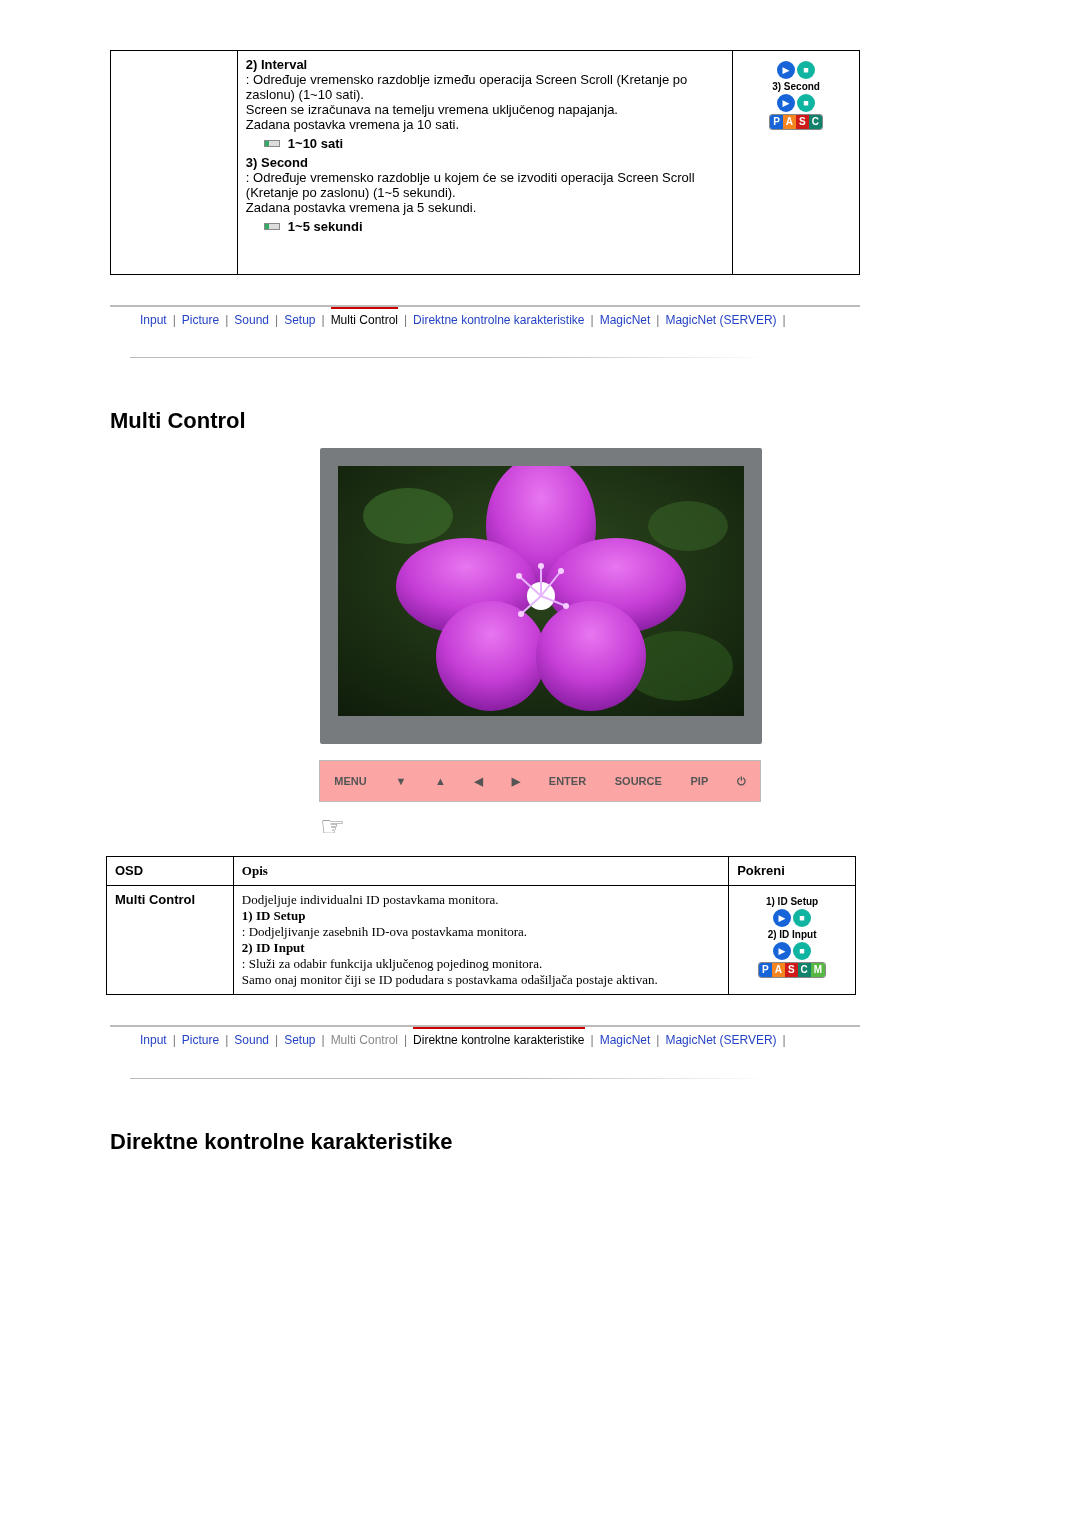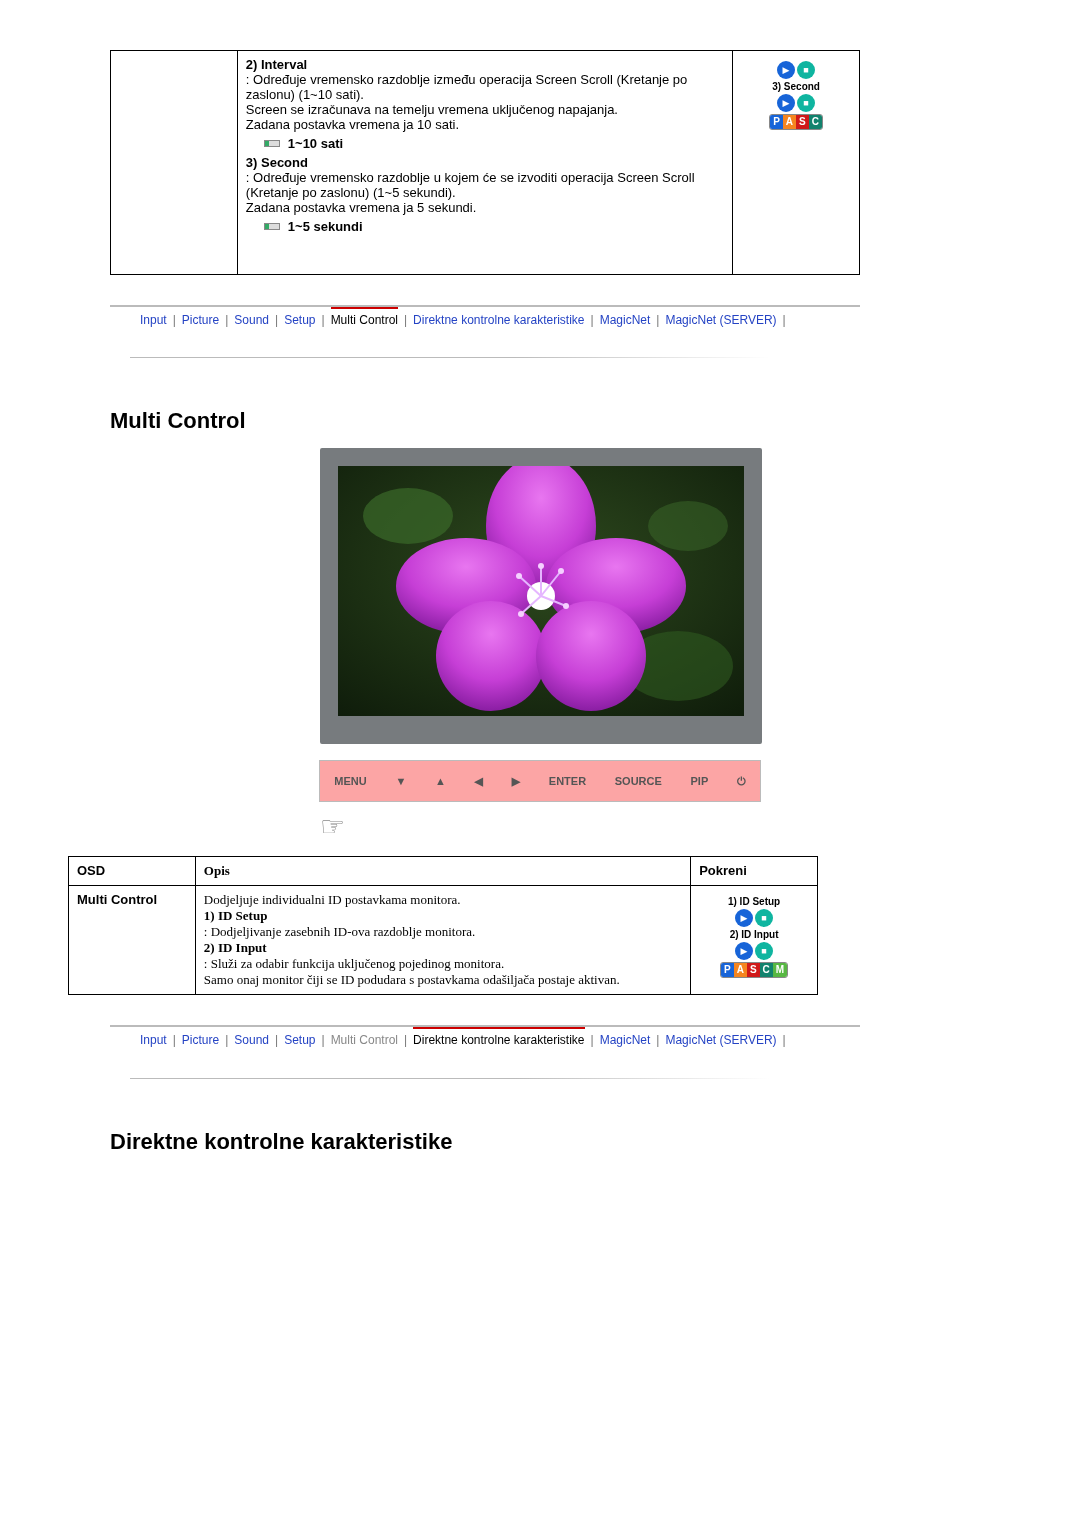--- a/index.html
+++ b/index.html
@@ -194,21 +194,21 @@
     margin: 0 2px;
   }
   .mb-p { background: #1764d8; }
   .mb-a { background: #f5851f; }
   .mb-s { background: #d01919; }
   .mb-c { background: #12826d; }
   .mb-m { background: #57b742; }
   
   .mc-table {
     width: 750px;
-    margin-left: 68px;
+    margin-left: 106px;
     border-collapse: collapse;
     border: 1px solid #000;
     margin-top: 6px;
   }
   .mc-table td, .mc-table th {
     border: 1px solid #000;
     vertical-align: top;
     padding: 6px 8px;
     text-align: left;
     font-size: 13px;
@@ -354,21 +354,21 @@
         <tr>
       <th class="c1">OSD</th>
       <th class="c2">Opis</th>
       <th class="c3">Pokreni</th>
     </tr>
     <tr>
       <td class="c1 bold">Multi Control</td>
       <td class="c2">
         <div>Dodjeljuje individualni ID postavkama monitora.</div>
         <div class="bold">1) ID Setup</div>
-        <div>: Dodjeljivanje zasebnih ID-ova razdoblje monitora.</div>
+        <div>: Dodjeljivanje zasebnih ID-ova postavkama monitora.</div>
         <div class="bold">2) ID Input</div>
         <div>: Služi za odabir funkcija uključenog pojedinog monitora.</div>
         <div>Samo onaj monitor čiji se ID podudara s postavkama odašiljača postaje aktivan.</div>
       </td>
       <td class="c3">
         <div class="pokreni-icons">
           <div class="pokreni-label">1) ID Setup</div>
           <div class="play-stop">
             <span class="circle-btn play-btn">▶</span>
             <span class="circle-btn stop-btn">■</span>

